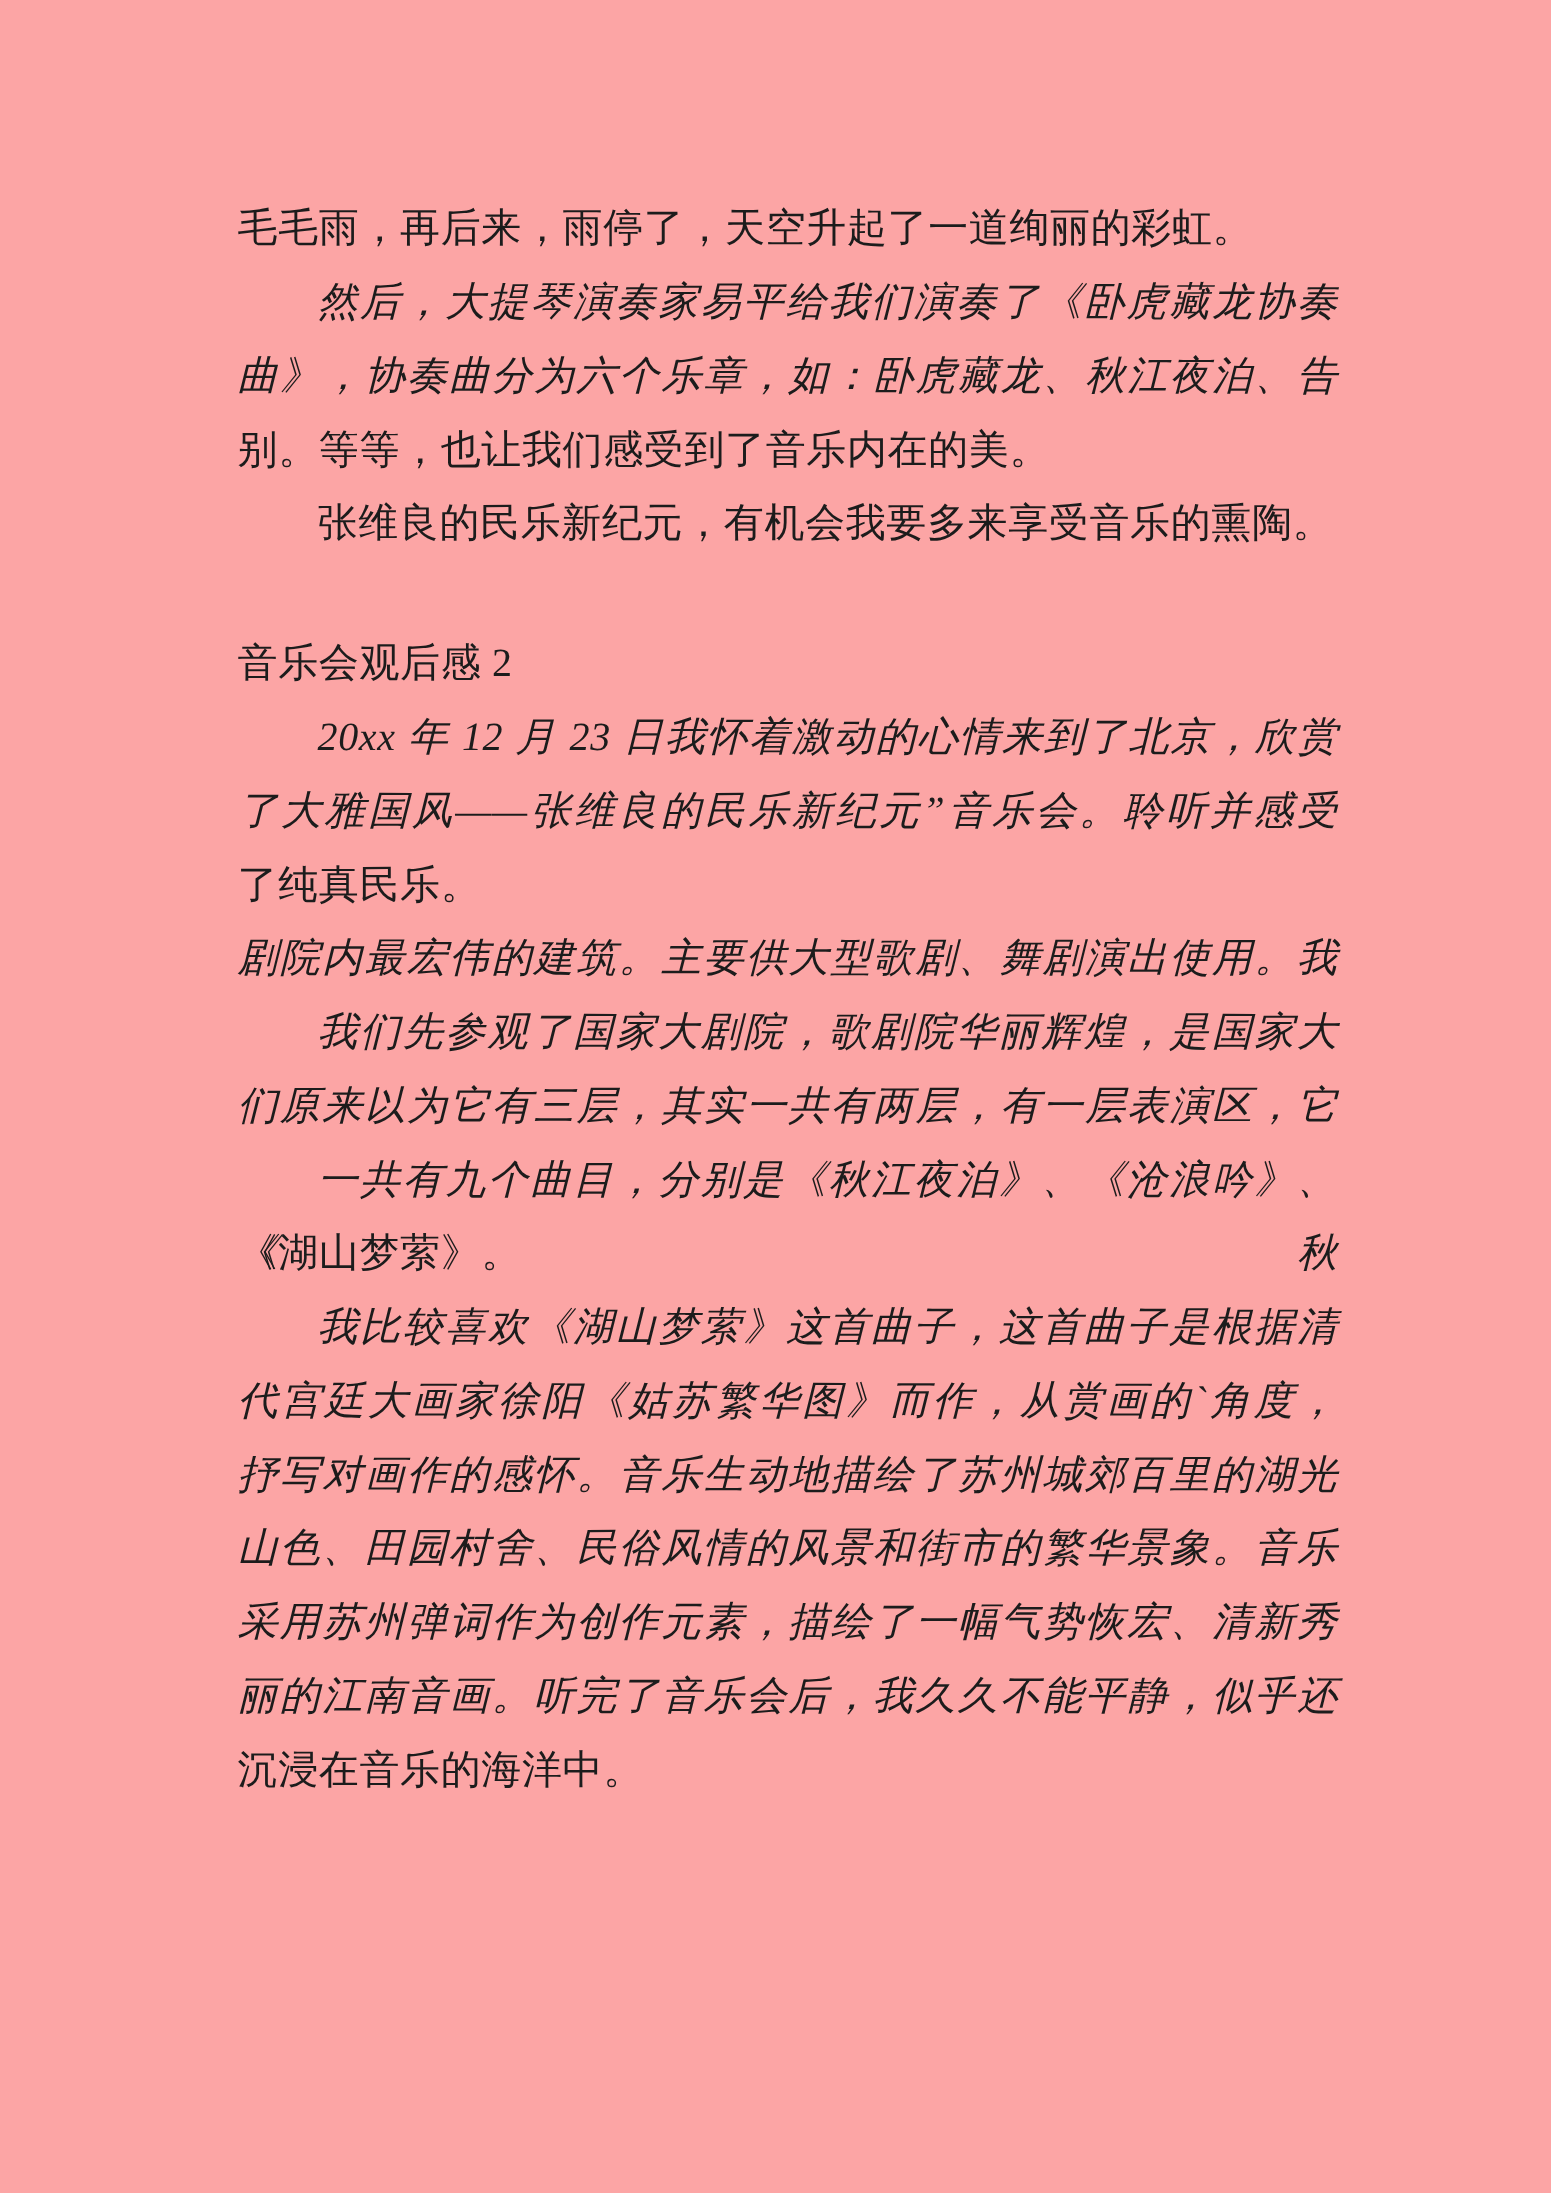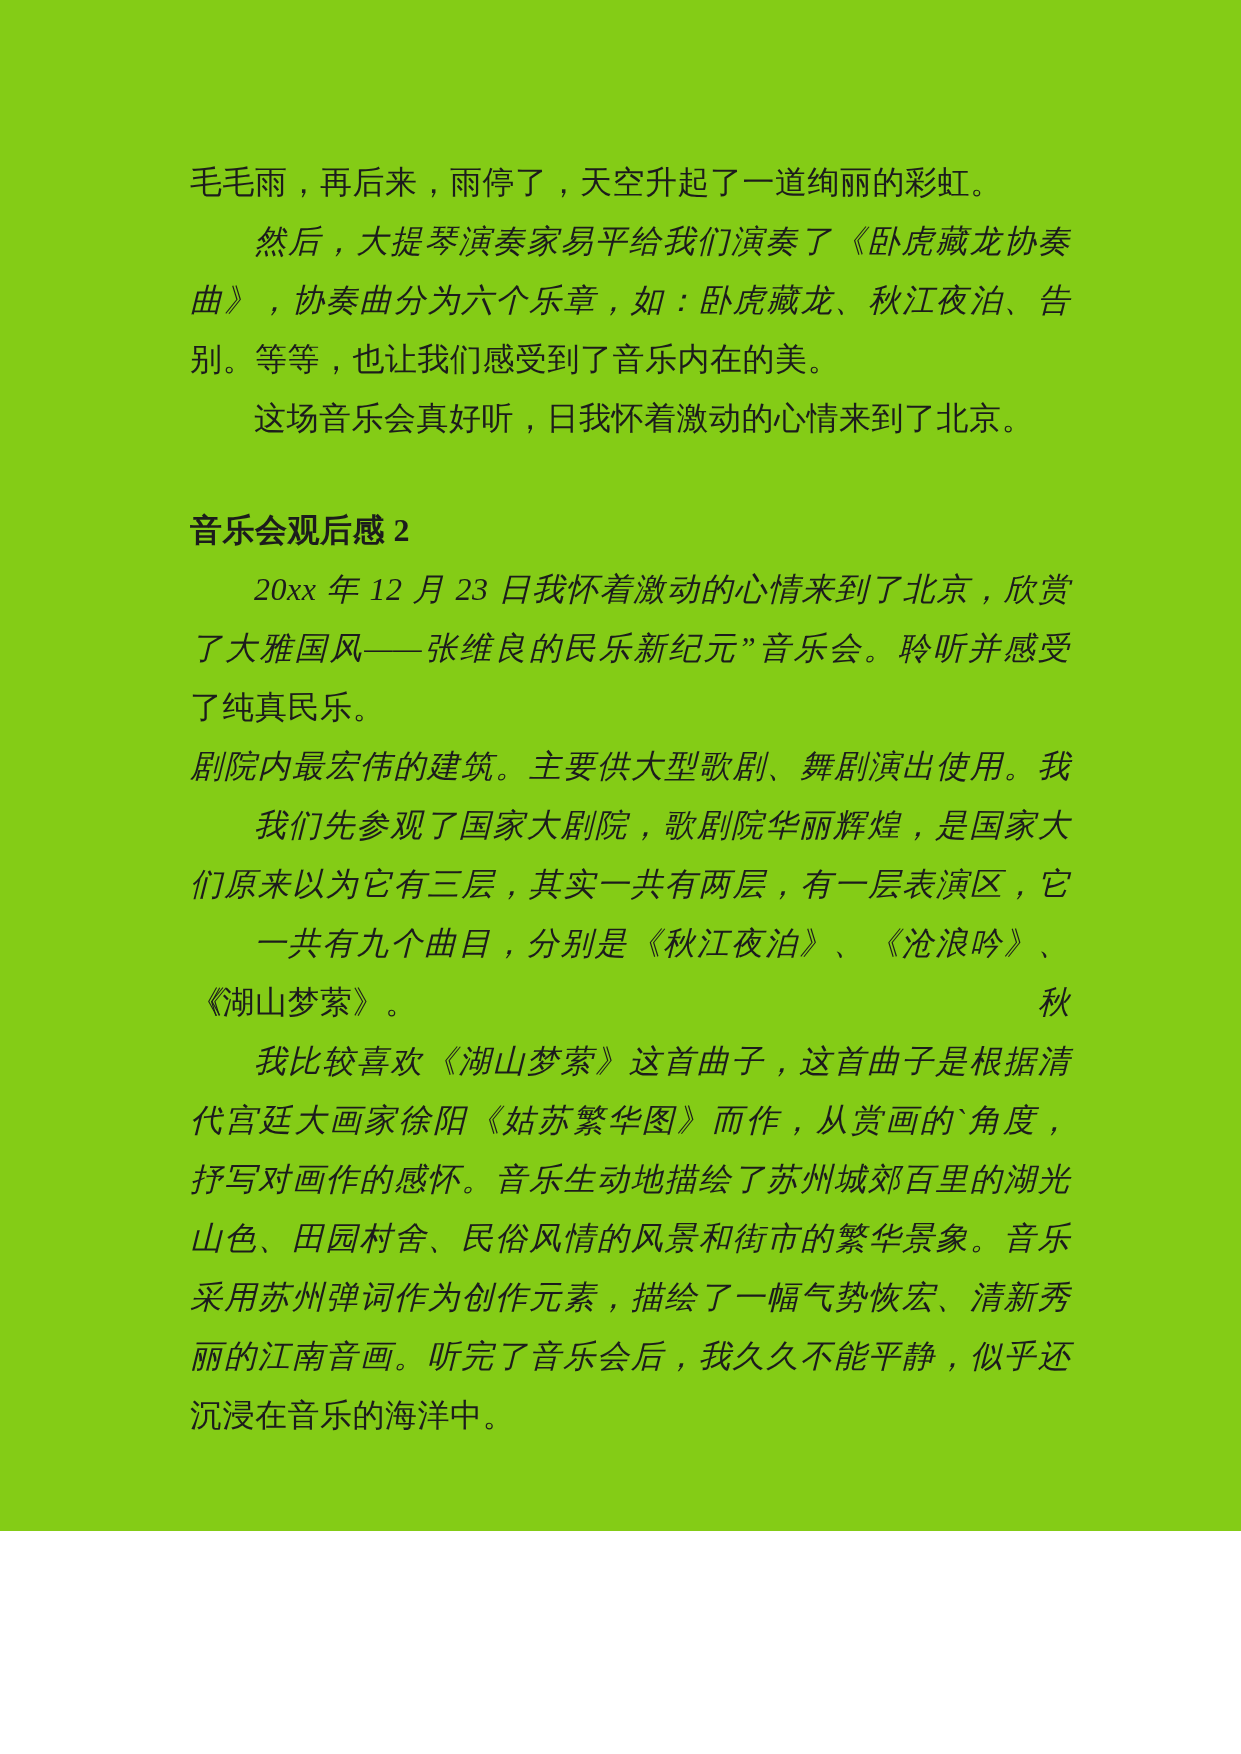--- a/index.html
+++ b/index.html
@@ -6,22 +6,22 @@
     margin: 0;
     padding: 0;
   }
   body {
     font-family: "Liberation Serif", "DejaVu Serif", serif;
     background: #ffffff;
   }
   .page {
     position: relative;
     width: 1241px;
-    height: 1531px;
-    background: #84cc16;
+    height: 1754px;
+    background: #fca5a5;
     overflow: hidden;
   }
   .textblock {
     position: absolute;
     left: 190px;
     top: 153px;
     width: 880px;
   }
   .line {
     height: 59px;
@@ -39,33 +39,32 @@
     text-align-last: justify;
     font-style: italic;
   }
   
   .line.indent {
     text-indent: 64px;
   }
   
   .line.heading {
     margin-top: 53px;
-    font-weight: bold;
   }
 </style>
 </head>
 <body>
 
 <div class="page">
   <div class="textblock">
     <div class="line">毛毛雨，再后来，雨停了，天空升起了一道绚丽的彩虹。</div>
     <div class="line indent fill">然后，大提琴演奏家易平给我们演奏了《卧虎藏龙协奏</div>
     <div class="line fill">曲》，协奏曲分为六个乐章，如：卧虎藏龙、秋江夜泊、告</div>
     <div class="line">别。等等，也让我们感受到了音乐内在的美。</div>
-    <div class="line indent">这场音乐会真好听，日我怀着激动的心情来到了北京。</div>
+    <div class="line indent">张维良的民乐新纪元，有机会我要多来享受音乐的熏陶。</div>
     <div class="line heading">音乐会观后感 2</div>
     <div class="line indent fill">20xx 年 12 月 23 日我怀着激动的心情来到了北京，欣赏</div>
     <div class="line fill">了大雅国风——张维良的民乐新纪元”音乐会。聆听并感受</div>
     <div class="line">了纯真民乐。</div>
     <div class="line fill">剧院内最宏伟的建筑。主要供大型歌剧、舞剧演出使用。我</div>
     <div class="line indent fill">我们先参观了国家大剧院，歌剧院华丽辉煌，是国家大</div>
     <div class="line fill">们原来以为它有三层，其实一共有两层，有一层表演区，它</div>
     <div class="line indent fill">一共有九个曲目，分别是《秋江夜泊》、《沧浪吟》、《秋</div>
     <div class="line">《湖山梦萦》。</div>
     <div class="line indent fill">我比较喜欢《湖山梦萦》这首曲子，这首曲子是根据清</div>

